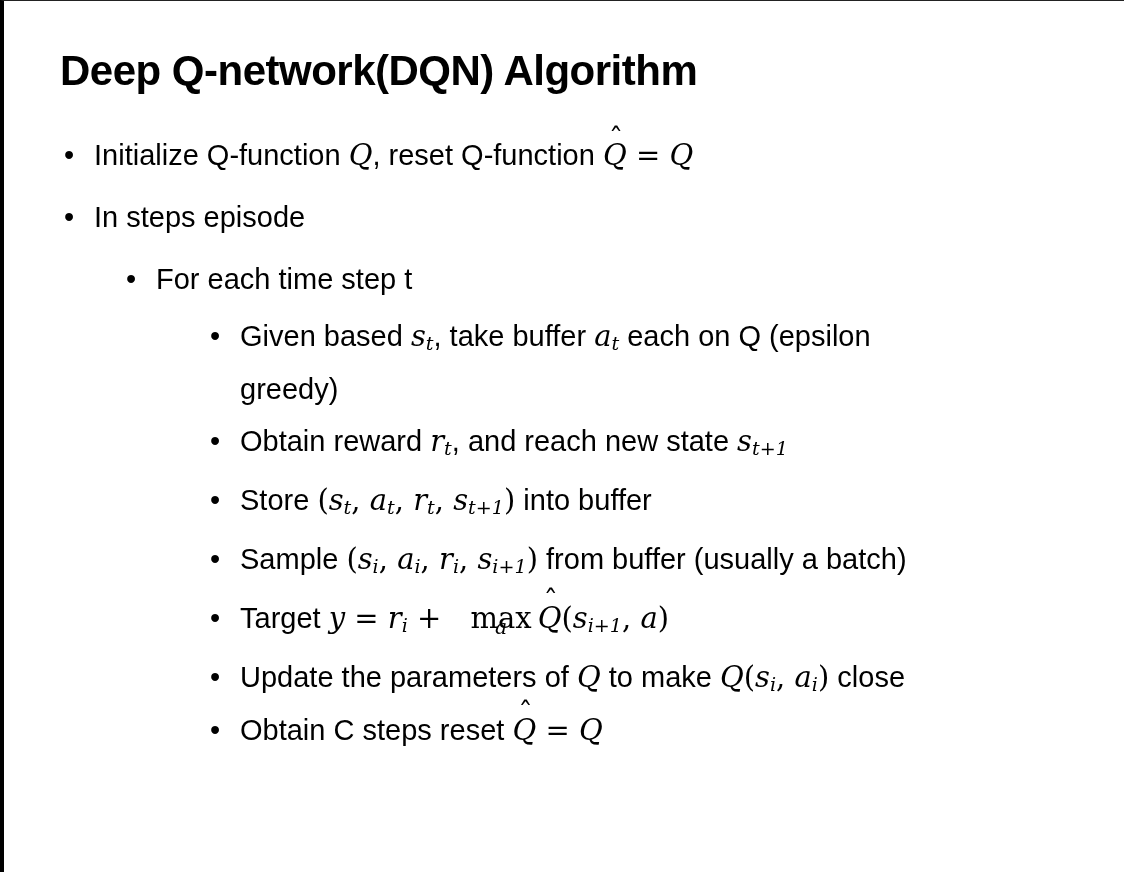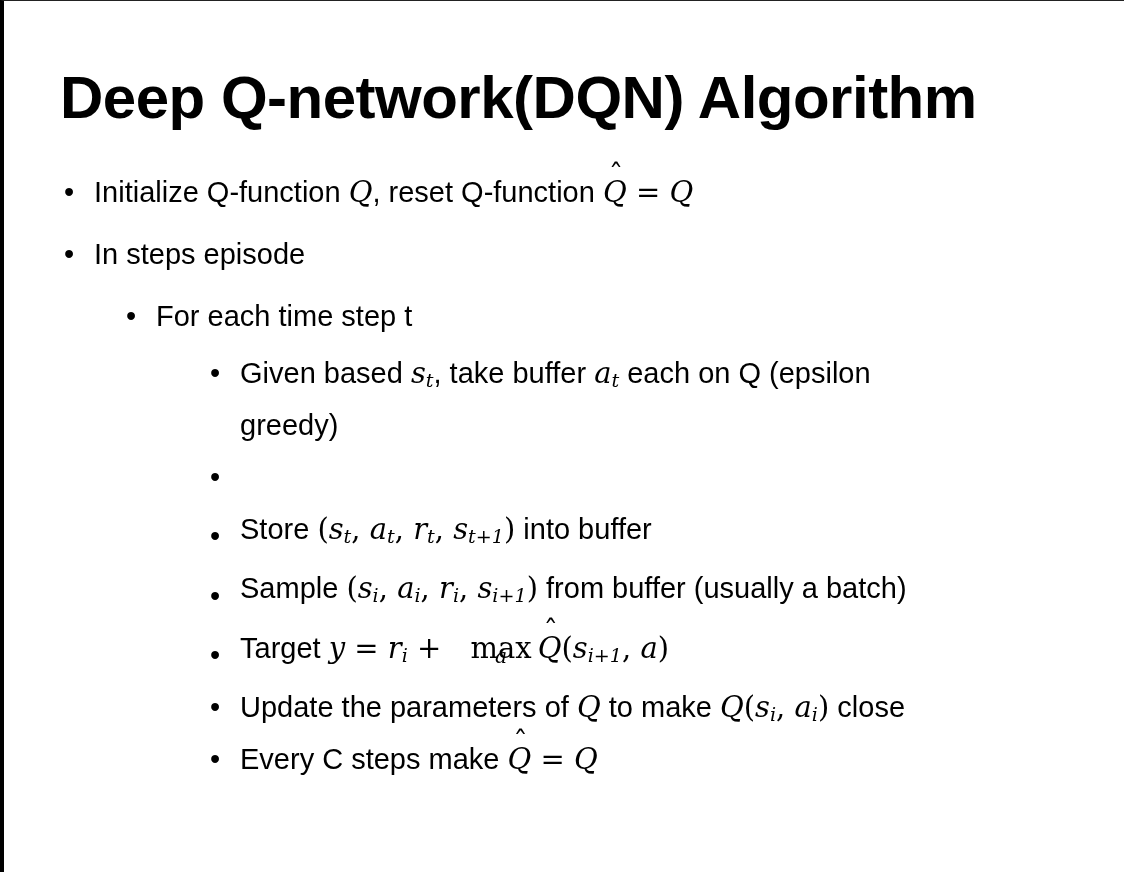--- a/index.html
+++ b/index.html
@@ -8,36 +8,36 @@
     box-sizing:border-box;
     background:#ffffff;
     color:#000000;
     border-left:4px solid #000;
     border-top:1px solid #222;
     font-family:"Liberation Sans", sans-serif;
     overflow:hidden;
   }
   .slide{padding:46px 34px 0 56px;}
   .title{
-    font-size:60px;
+    font-size:42px;
     font-weight:700;
     letter-spacing:-0.5px;
-    margin:16px 0 38px 0;
+    margin:0 0 38px 0;
     line-height:1.15;
   }
   .bullets{font-size:29px;line-height:45px;}
   .row{display:flex;}
   .row.lv1{padding-left:4px;}
   .row.lv2{padding-left:66px;}
   .row.lv3{padding-left:150px;}
   .marker{flex:0 0 30px;}
   .content{flex:1 1 auto;}
   .row.last.lv1{margin-bottom:17px;}
   .row.last.lv2{margin-bottom:12px;}
-  .row.last.lv3{margin-bottom:7px;align-items:flex-end;}
+  .row.last.lv3{margin-bottom:7px;}
   .row.has-under{margin-bottom:16px;}
   
   .sg-m{font-family:"DejaVu Serif", serif;font-style:italic;}
   .sg-mo{font-family:"DejaVu Serif", serif;}
   .sg-ms{font-family:"DejaVu Serif", serif;font-style:italic;font-size:0.66em;vertical-align:-0.22em;}
   .sg-hat{font-family:"DejaVu Serif", serif;font-style:italic;display:inline-block;position:relative;}
   .sg-hat .hm{
     position:absolute;top:-0.30em;left:55%;transform:translateX(-50%);
     font-style:normal;font-size:1em;line-height:1;
   }
@@ -71,35 +71,36 @@
       <div class="row lv3">
         <span class="marker">•</span>
         <span class="content"><span class="sg-t">Given based </span><span class="sg-m">s</span><span class="sg-ms">t</span><span class="sg-t">, take buffer </span><span class="sg-m">a</span><span class="sg-ms">t</span><span class="sg-t"> each on Q (epsilon</span></span>
       </div>
       <div class="row lv3 last">
         <span class="marker"></span>
         <span class="content"><span class="sg-t">greedy)</span></span>
       </div>
       <div class="row lv3 last">
         <span class="marker">•</span>
+        <span class="content"><span class="sg-t">Obtain reward </span><span class="sg-m">r</span><span class="sg-ms">t</span><span class="sg-t">, and reach new state </span><span class="sg-m">s</span><span class="sg-ms">t+1</span></span>
       </div>
       <div class="row lv3 last">
         <span class="marker">•</span>
         <span class="content"><span class="sg-t">Store </span><span class="sg-mo">(</span><span class="sg-m">s</span><span class="sg-ms">t</span><span class="sg-mo">, </span><span class="sg-m">a</span><span class="sg-ms">t</span><span class="sg-mo">, </span><span class="sg-m">r</span><span class="sg-ms">t</span><span class="sg-mo">, </span><span class="sg-m">s</span><span class="sg-ms">t+1</span><span class="sg-mo">)</span><span class="sg-t"> into buffer</span></span>
       </div>
       <div class="row lv3 last">
         <span class="marker">•</span>
         <span class="content"><span class="sg-t">Sample </span><span class="sg-mo">(</span><span class="sg-m">s</span><span class="sg-ms">i</span><span class="sg-mo">, </span><span class="sg-m">a</span><span class="sg-ms">i</span><span class="sg-mo">, </span><span class="sg-m">r</span><span class="sg-ms">i</span><span class="sg-mo">, </span><span class="sg-m">s</span><span class="sg-ms">i+1</span><span class="sg-mo">)</span><span class="sg-t"> from buffer (usually a batch)</span></span>
       </div>
       <div class="row lv3 last has-under">
         <span class="marker">•</span>
         <span class="content"><span class="sg-t">Target </span><span class="sg-m">y</span><span class="sg-mo"> = </span><span class="sg-m">r</span><span class="sg-ms">i</span><span class="sg-mo"> + </span><span class="sg-under">max<span class="u-sub">a</span></span><span class="sg-hat"><span class="hm">ˆ</span>Q</span><span class="sg-mo">(</span><span class="sg-m">s</span><span class="sg-ms">i+1</span><span class="sg-mo">, </span><span class="sg-m">a</span><span class="sg-mo">)</span></span>
       </div>
       <div class="row lv3">
         <span class="marker">•</span>
         <span class="content"><span class="sg-t">Update the parameters of </span><span class="sg-m">Q</span><span class="sg-t"> to make </span><span class="sg-m">Q</span><span class="sg-mo">(</span><span class="sg-m">s</span><span class="sg-ms">i</span><span class="sg-mo">, </span><span class="sg-m">a</span><span class="sg-ms">i</span><span class="sg-mo">)</span><span class="sg-t"> close</span></span>
       </div>
       <div class="row lv3 last">
         <span class="marker">•</span>
-        <span class="content"><span class="sg-t">Every C steps make </span><span class="sg-hat"><span class="hm">ˆ</span>Q</span><span class="sg-mo"> = </span><span class="sg-m">Q</span></span>
+        <span class="content"><span class="sg-t">Obtain C steps reset </span><span class="sg-hat"><span class="hm">ˆ</span>Q</span><span class="sg-mo"> = </span><span class="sg-m">Q</span></span>
       </div>
     </div>
 </div>
 
 </body></html>

